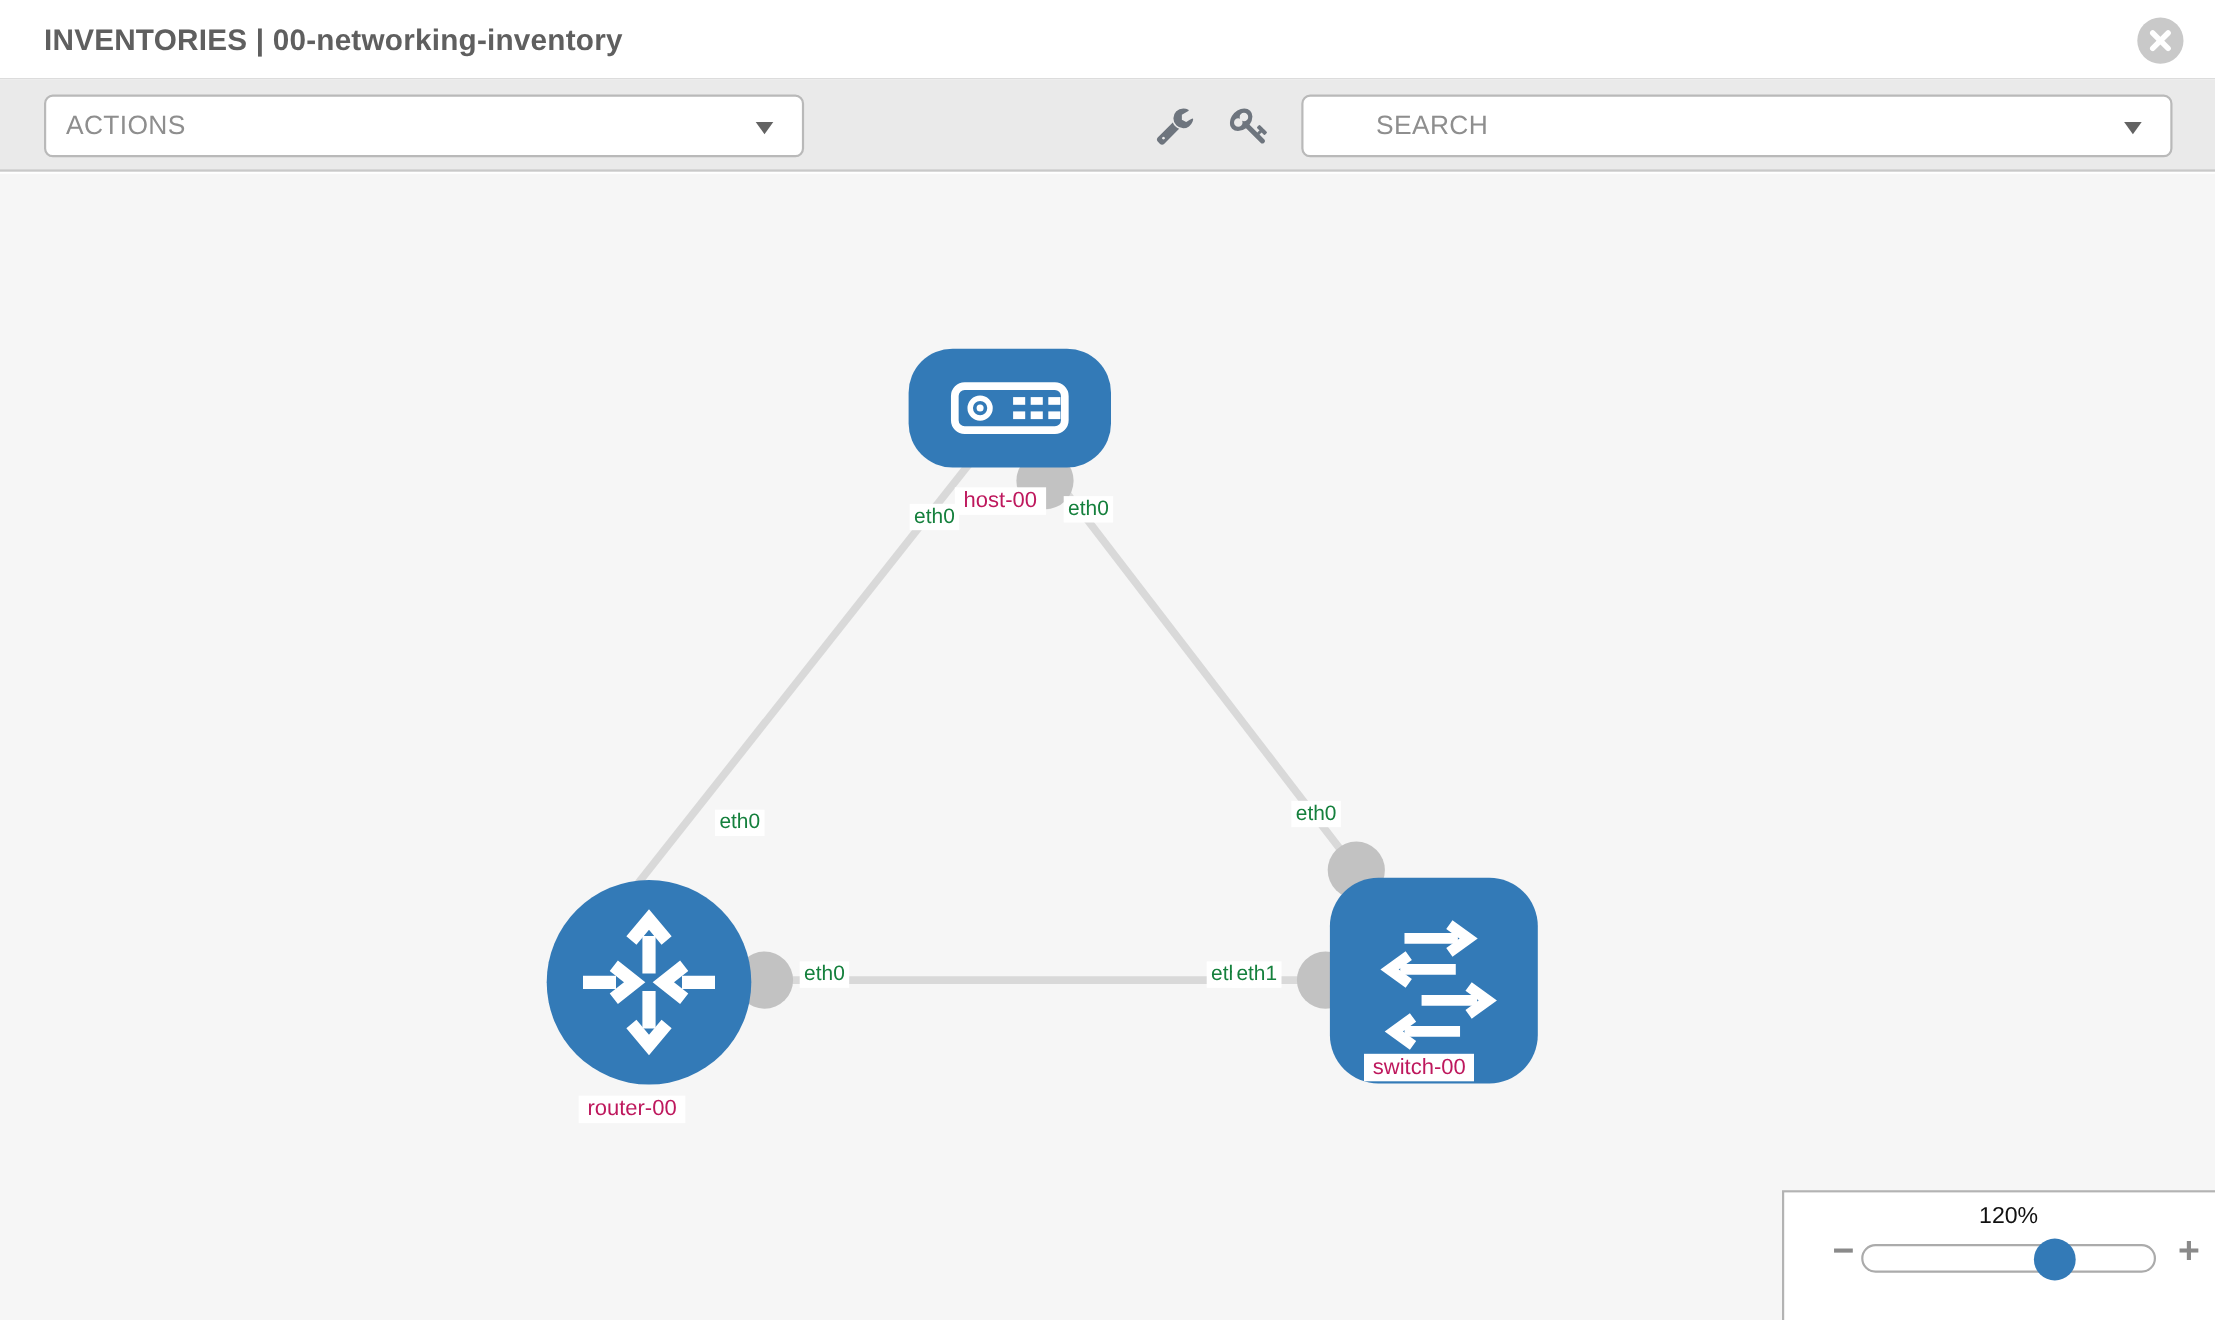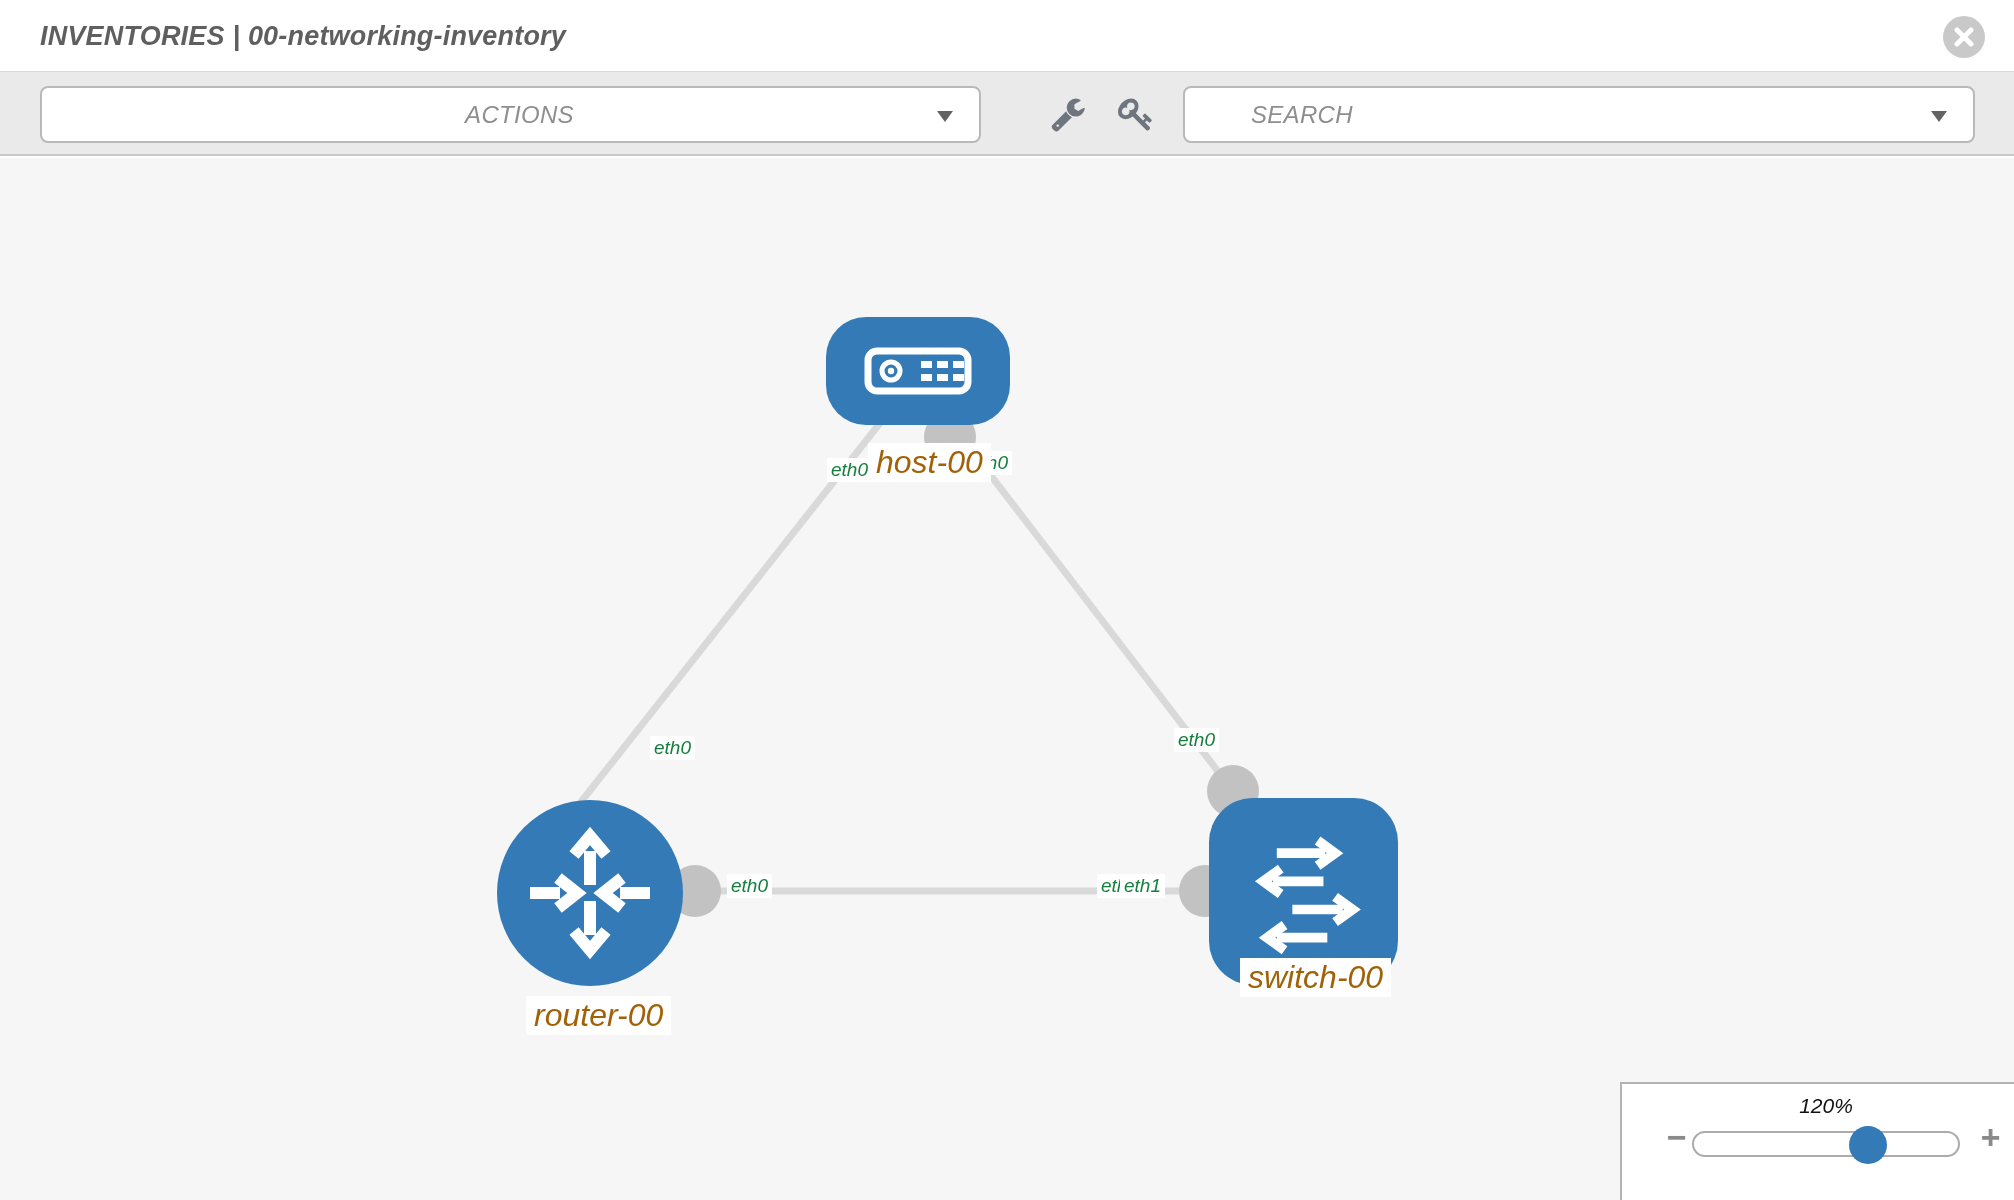--- a/index.html
+++ b/index.html
@@ -1,47 +1,47 @@
 <!DOCTYPE html>
 <html><head>
 <meta charset="utf-8">
 <style>
   * { margin: 0; padding: 0; box-sizing: border-box; }
   html, body { width: 2014px; height: 1200px; font-family: "Liberation Sans", "DejaVu Sans", sans-serif; background: #ffffff; }
-  #app { position: relative; width: 2014px; height: 1200px; overflow: hidden; font-style: italic; }
+  #app { position: relative; width: 2014px; height: 1200px; overflow: hidden; }
 
   
   .header { position: absolute; left: 0; top: 0; width: 2014px; height: 72px; background: #ffffff; border-bottom: 1px solid #d9d9d9; }
   .page-title { position: absolute; left: 40px; top: 0; line-height: 72px; font-size: 27px; font-weight: bold; color: #5f5f5f; letter-spacing: 0.2px; }
   .close-btn { position: absolute; left: 1943px; top: 16px; width: 42px; height: 42px; border-radius: 50%; background: #c9c9c9; display: flex; align-items: center; justify-content: center; cursor: pointer; }
 
   
   .toolbar { position: absolute; left: 0; top: 72px; width: 2014px; height: 84px; background: #eaeaea; border-bottom: 2px solid #c9c9c9; }
   .dropdown { position: absolute; top: 14px; height: 57px; background: #ffffff; border: 2px solid #b9b9b9; border-radius: 8px; display: flex; align-items: center; }
   .dropdown .dd-label { margin-left: 18px; font-size: 24px; color: #8e8e8e; letter-spacing: 0.3px; }
   .dropdown .caret { position: absolute; right: 26px; top: 23px; width: 0; height: 0; border-left: 8px solid transparent; border-right: 8px solid transparent; border-top: 11px solid #636363; }
-  .dd-actions { left: 40px; width: 941px; justify-content: center; }
+  .dd-actions { left: 40px; width: 691px; }
   .dd-search  { left: 1183px; width: 792px; padding-left: 48px; }
   .tool-icon { position: absolute; top: 24px; width: 36px; height: 36px; cursor: pointer; }
   .tool-icon svg { width: 36px; height: 36px; fill: #6e757e; }
   .tool-wrench { left: 1050px; }
   .tool-key { left: 1118px; }
 
   
   .canvas { position: absolute; left: 0; top: 158px; width: 2014px; height: 1042px; background: #f6f6f6; }
   .links-svg { position: absolute; left: 0; top: 0; width: 2014px; height: 1042px; z-index: 1; }
   .links-svg line { stroke: #d9d9d9; stroke-width: 7; }
   .connector { position: absolute; width: 52px; height: 52px; border-radius: 50%; background: #c2c2c2; z-index: 2; }
   .node { position: absolute; background: #337ab7; z-index: 3; cursor: pointer; display: flex; align-items: center; justify-content: center; }
   .node svg { display: block; }
   .node-host   { left: 826px; top: 159px; width: 184px; height: 108px; border-radius: 40px; }
   .node-router { left: 497px; top: 642px; width: 186px; height: 186px; border-radius: 50%; }
   .node-switch { left: 1209px; top: 640px; width: 189px; height: 187px; border-radius: 44px; }
   .if-label { position: absolute; z-index: 4; background: #ffffff; color: #15803d; font-size: 19px; padding: 1px 4px; white-space: nowrap; }
-  .node-label { position: absolute; z-index: 4; background: #ffffff; color: #a16207; font-size: 32px; padding: 1px 8px; white-space: nowrap; }
+  .node-label { position: absolute; z-index: 4; background: #ffffff; color: #be185d; font-size: 20px; padding: 1px 8px; white-space: nowrap; }
 
   
   .zoom-panel { position: absolute; left: 1620px; top: 1082px; width: 400px; height: 130px; background: #ffffff; border: 2px solid #b3b3b3; z-index: 5; }
   .zoom-level { position: absolute; left: 70px; top: 10px; width: 268px; text-align: center; font-size: 21px; color: #111111; }
   .zoom-minus, .zoom-plus { position: absolute; top: 36px; font-size: 34px; font-weight: bold; color: #8a8a8a; cursor: pointer; line-height: 1; }
   .zoom-minus { left: 44px; }
   .zoom-plus { left: 358px; }
   .zoom-track { position: absolute; left: 70px; top: 47px; width: 268px; height: 26px; background: #ffffff; border: 2px solid #ababab; border-radius: 13px; cursor: pointer; }
   .zoom-handle { position: absolute; left: 155px; top: -7px; width: 38px; height: 38px; border-radius: 50%; background: #337ab7; cursor: grab; }
 </style>

